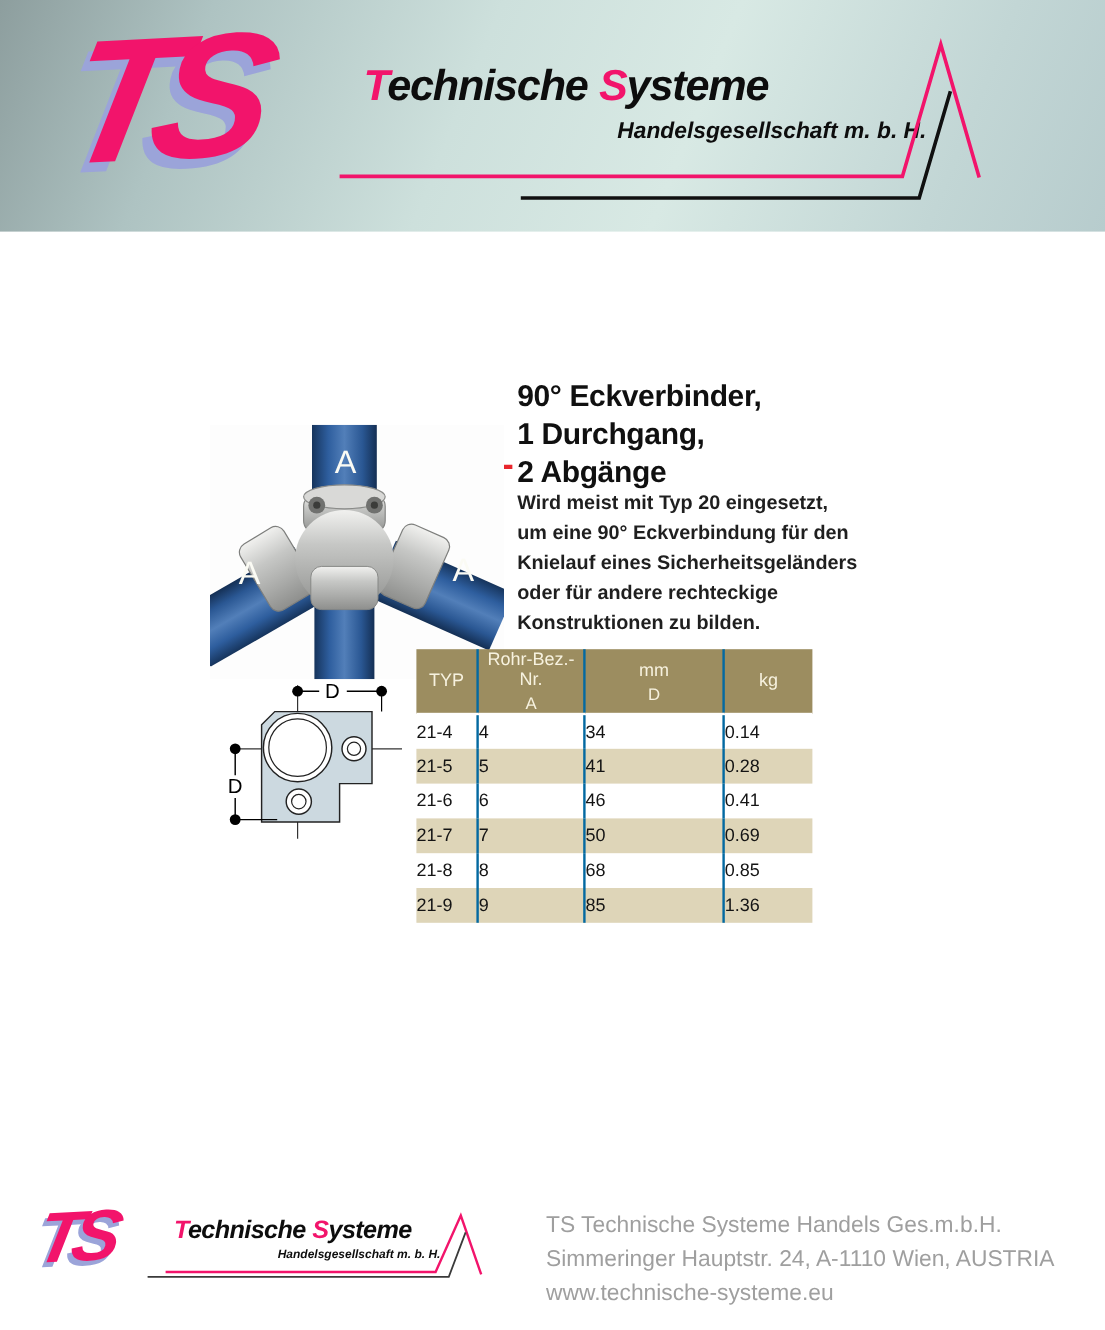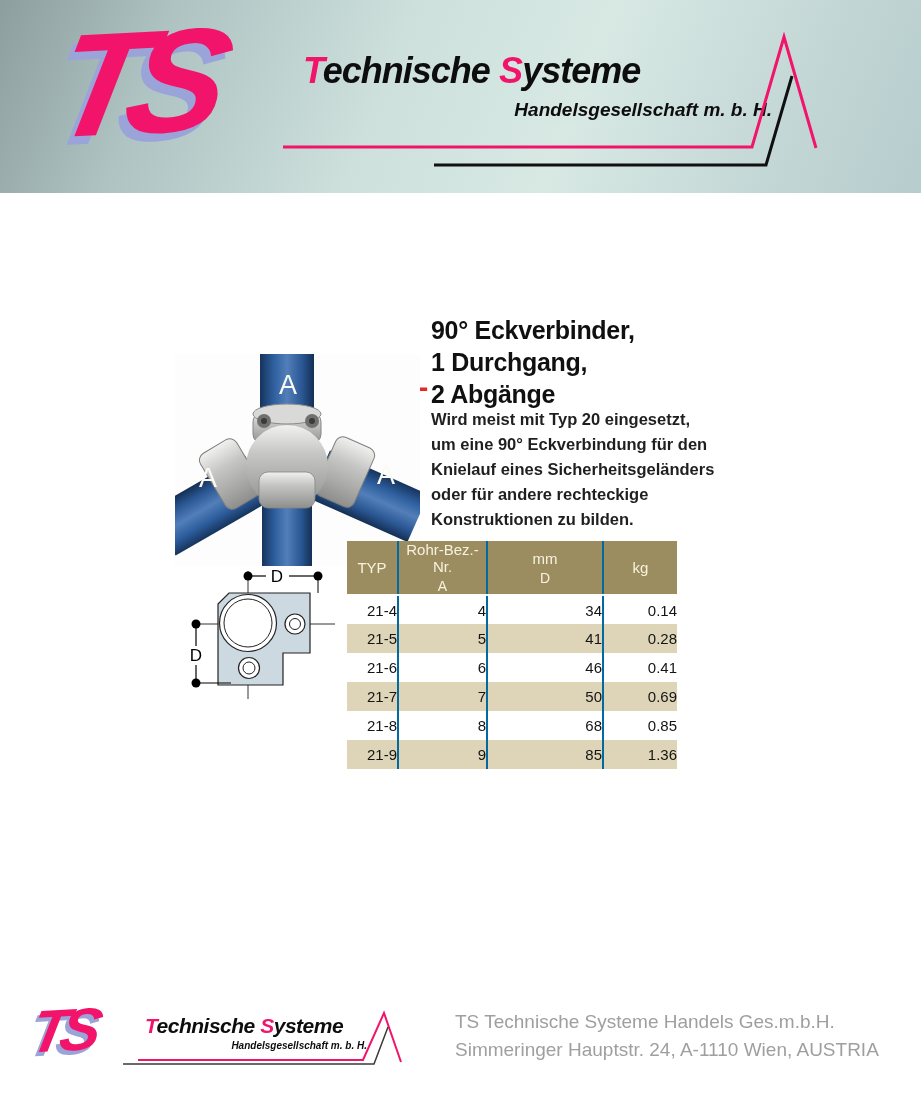--- a/index.html
+++ b/index.html
@@ -65,21 +65,21 @@
     border-collapse:collapse;table-layout:fixed;
   }
   .spec-table th{
     background:var(--tbl-header-bg);color:var(--tbl-header-text);
     font-weight:normal;font-size:15px;height:47px;
     border-bottom:2px solid #ffffff;text-align:center;vertical-align:middle;
     padding:0;
   }
   .spec-table th .th2{font-size:14px;margin-top:3px;}
   .spec-table td{
-    font-size:15px;height:29px;text-align:right;vertical-align:middle;
+    font-size:15px;height:29px;text-align:left;vertical-align:middle;
     color:#141414;padding:0;
   }
   .spec-table td.bl,.spec-table th.bl{border-left:2px solid #0369a1;}
   .spec-table tbody tr:nth-child(even){background:var(--tbl-row-alt);}
   
   .ts-logo-small{
     position:absolute;left:32px;top:998px;
     font-size:60px;font-weight:bold;font-style:italic;
     letter-spacing:-0.13em;line-height:1.1;
     color:var(--brand-pink);
@@ -280,13 +280,14 @@
 <div class="ts-logo-small">TS</div>
 <div class="brand-small"><span class="pink">T</span><span class="sp">echnische</span><span class="pink">S</span><span>ysteme</span></div>
 <div class="footer-subtitle">Handelsgesellschaft m. b. H.</div>
 <svg class="footer-lines" viewBox="0 0 430 95">
   <path d="M138,60 L363,60 L384,13 L401,62" fill="none" style="stroke:var(--brand-pink)" stroke-width="2"></path>
   <path d="M123,64 L374,64 L388,27" fill="none" stroke="#3a3a3a" stroke-width="1.5"></path>
 </svg>
 <div class="footer-contact">
   <div>TS Technische Systeme Handels Ges.m.b.H.</div>
   <div>Simmeringer Hauptstr. 24, A-1110  Wien, AUSTRIA</div>
+  <div>www.technische-systeme.eu</div>
 </div>
 
 </body></html>

